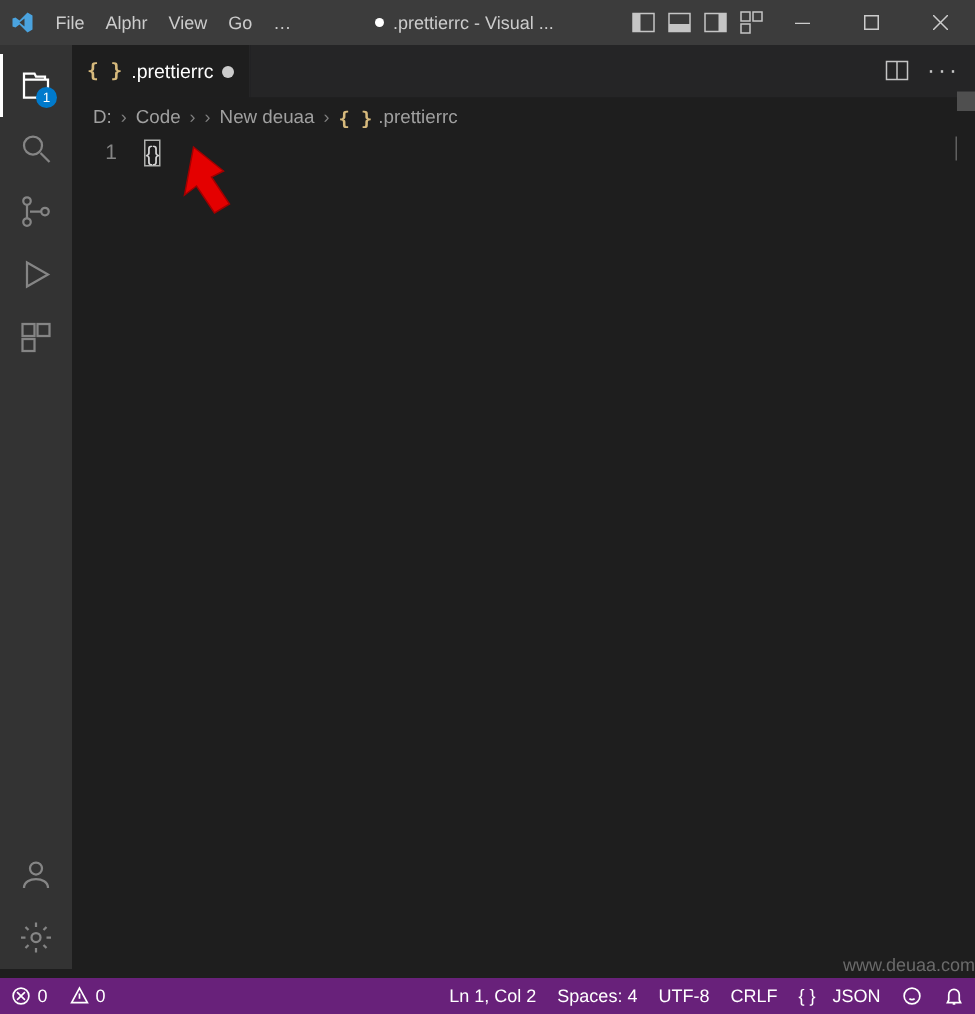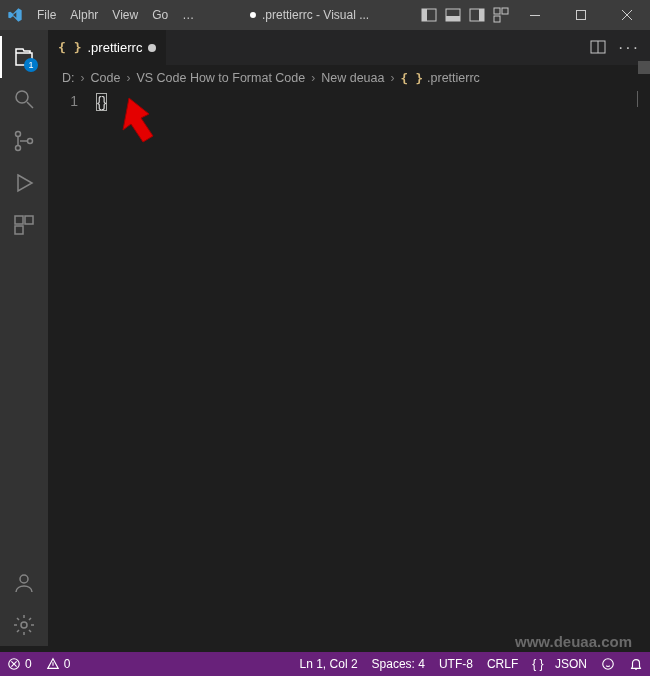--- a/index.html
+++ b/index.html
@@ -56,21 +56,21 @@
   .statusbar { position:absolute; left:0; right:0; bottom:0; height:24px; background:#68217a; color:#ffffff; display:flex; align-items:center; font-size:12px; }
   .sb-left, .sb-right { display:flex; align-items:center; }
   .sb-item { padding:0 7px; display:flex; align-items:center; gap:4px; height:24px; }
   .sb-spacer { flex:1; }
 
   
   .braces { font-family:Consolas,monospace; font-weight:bold; color:#c084c0; }
   .braces.yellow { color:#d7ba7d; }
 
   
-  .watermark { position:absolute; right:18px; bottom:26px; font-size:15px; color:#6a6a6a;font-weight:bold; }
+  .watermark { position:absolute; right:0; bottom:26px; font-size:12px; color:#6a6a6a; }
 
   svg { display:block; }
 </style>
 </head>
 <body>
 
 <div class="titlebar">
   <div class="vsc-logo">
     <svg width="16" height="16" viewBox="0 0 24 24">
         <path fill="#4aa3df" d="M17 2l5 3v14l-5 3-8-8-4 3-3-1V8l3-1 4 3 8-8zM9 12l5 4V8l-5 4z"></path>
@@ -199,21 +199,20 @@
           </span>
         <span style="letter-spacing:2px;">···</span>
       </div>
     </div>
 
     <div class="breadcrumb">
       <span class="crumb">D:</span>
       <span class="chev">›</span>
       <span class="crumb">Code</span>
       <span class="chev">›</span>
-      <span class="crumb">VS Code How to Format Code</span>
       <span class="chev">›</span>
       <span class="crumb">New deuaa</span>
       <span class="chev">›</span>
       <span class="crumb">
         <span class="braces yellow">{ }</span>
         <span>.prettierrc</span>
       </span>
     </div>
 
     <div class="editor">

